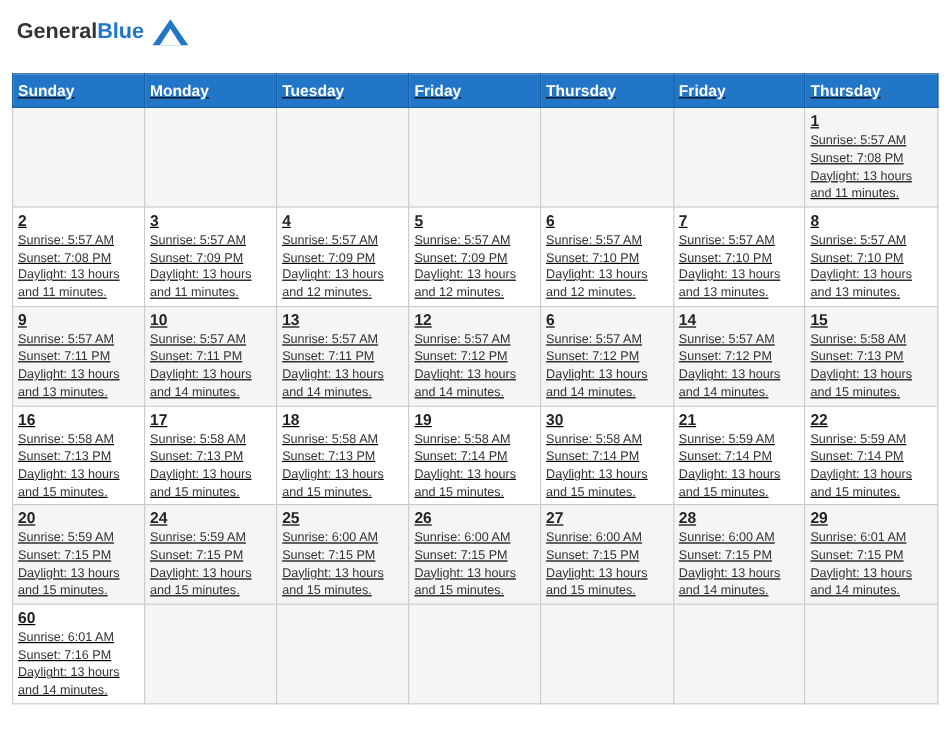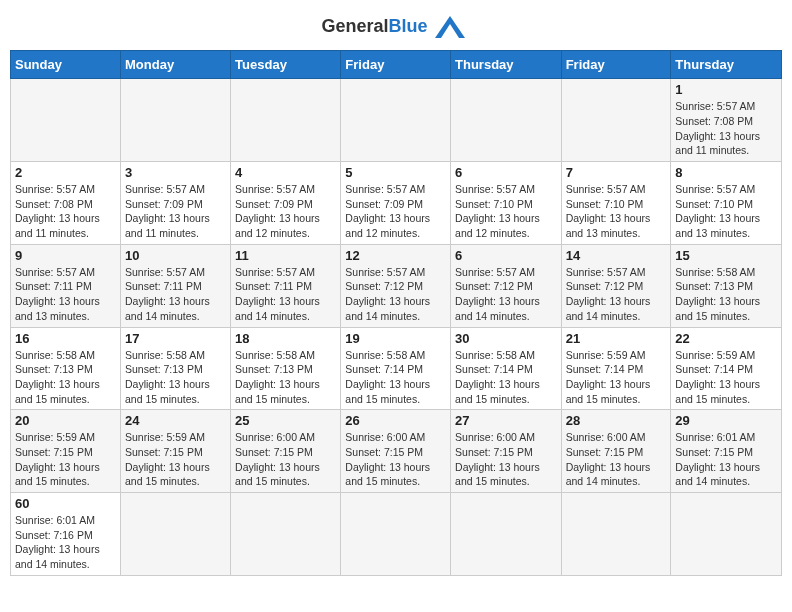--- a/index.html
+++ b/index.html
@@ -5,21 +5,21 @@
     * { box-sizing: border-box; margin: 0; padding: 0; }
     body {
       font-family: Arial, sans-serif;
       background: #fff;
       width: 792px;
       min-height: 612px;
       padding: 0;
     }
     .header {
       display: flex;
-      justify-content: center;
+      justify-content: flex-start;
       align-items: flex-start;
       padding: 16px 20px 8px 14px;
     }
     .logo {
       display: flex;
       align-items: center;
       gap: 0;
     }
     .title-block {
       text-align: right;
@@ -30,23 +30,24 @@
       color: #222;
       line-height: 1.1;
     }
     .title-block h2 {
       font-size: 16px;
       font-weight: normal;
       color: #444;
     }
     .calendar {
       width: calc(100% - 20px);
-      margin: 4px 10px;
+      margin: 15px 10px;
       border-collapse: collapse;
       font-size: 11px;
+      text-decoration: underline;
     }
     .calendar thead th {
       background: #2176c7;
       color: #fff;
       padding: 6px 4px;
       text-align: left;
       font-size: 13px;
       font-weight: bold;
       border: 1px solid #1a5fa0;
     }
@@ -180,21 +181,21 @@
 Sunset: 7:11 PM
 Daylight: 13 hours and 13 minutes.</div>
         </td>
         <td>
           <span class="day-number">10</span>
           <div class="day-info" style="white-space: pre-line;">Sunrise: 5:57 AM
 Sunset: 7:11 PM
 Daylight: 13 hours and 14 minutes.</div>
         </td>
         <td>
-          <span class="day-number">11</span>
+          <span class="day-number">13</span>
           <div class="day-info" style="white-space: pre-line;">Sunrise: 5:57 AM
 Sunset: 7:11 PM
 Daylight: 13 hours and 14 minutes.</div>
         </td>
         <td>
           <span class="day-number">12</span>
           <div class="day-info" style="white-space: pre-line;">Sunrise: 5:57 AM
 Sunset: 7:12 PM
 Daylight: 13 hours and 14 minutes.</div>
         </td>

